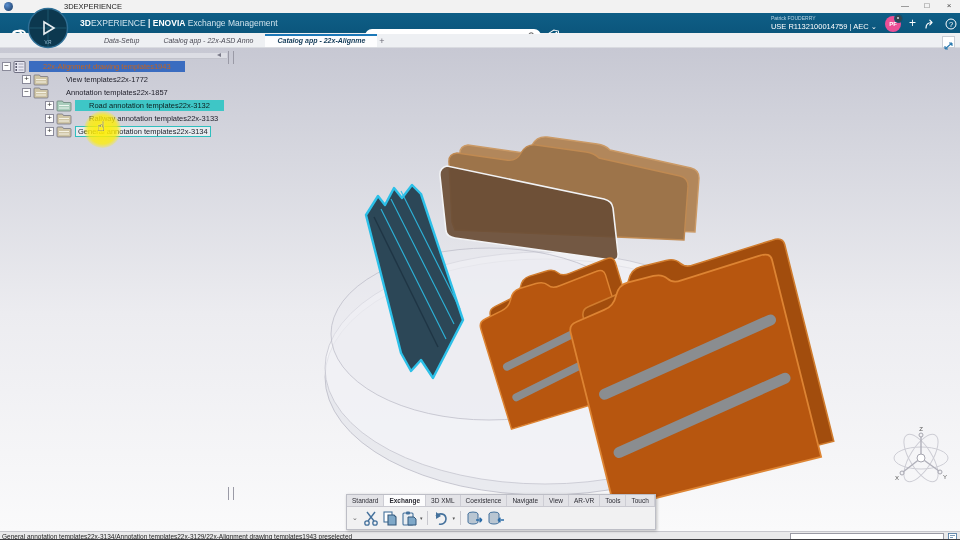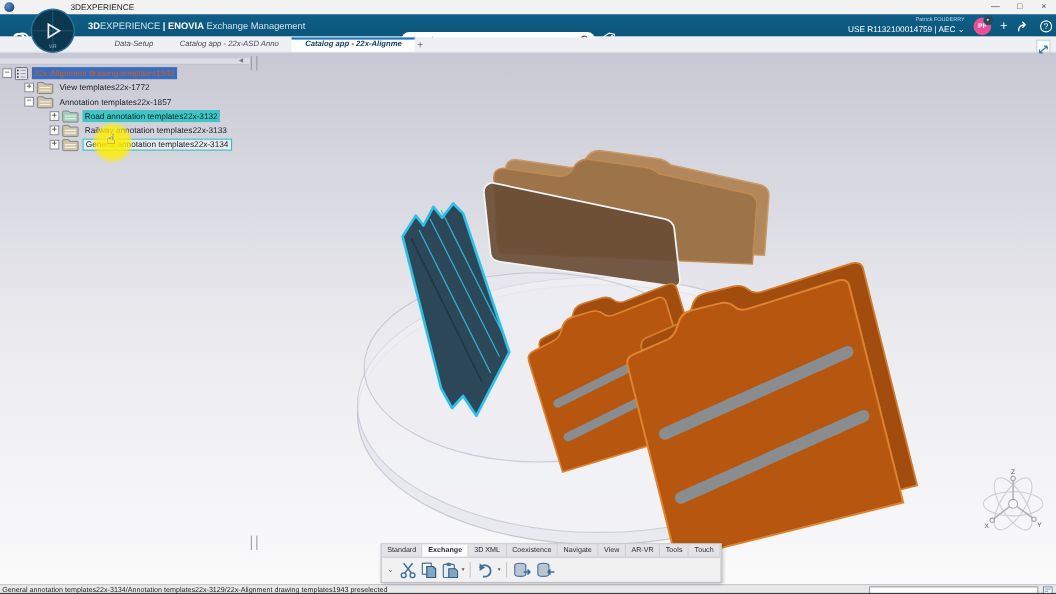--- a/index.html
+++ b/index.html
@@ -21,21 +21,21 @@
   #appbar .brand{position:absolute;left:80px;top:0;line-height:21px;font-size:8.5px;color:#fff;white-space:nowrap;}
   #appbar .brand b{font-weight:bold;}
   #appbar .brand .lite{color:#cfe2ec;}
   #dslogo{position:absolute;left:6px;top:14px;}
   #compass{position:absolute;left:27px;top:7px;z-index:30;}
   .searchwrap{position:absolute;left:365px;top:16px;width:176px;height:14px;background:#fff;border-radius:7px;}
   .searchwrap input{position:absolute;left:7px;top:1px;width:150px;height:11px;border:0;outline:0;font-size:7px;color:#333;background:transparent;}
   .searchwrap svg{position:absolute;right:5px;top:3px;}
   .tagico{position:absolute;left:548px;top:16px;}
   #rightcluster{position:absolute;right:3px;top:0;height:21px;display:flex;align-items:center;gap:8px;}
-  .userblock{text-align:right;line-height:1;}
+  .userblock{line-height:1;}
   .userblock .uname{font-size:5px;color:#bcd6e4;margin-bottom:2px;}
   .userblock .usess{font-size:7.5px;color:#fff;white-space:nowrap;}
   .avatar{position:relative;width:16px;height:16px;border-radius:50%;background:#ec4f96;color:#fff;
     font-size:6px;font-weight:bold;text-align:center;line-height:16px;}
   .avatar .badge{position:absolute;right:-2px;top:-2px;width:7px;height:7px;border-radius:50%;background:#33444e;border:1px solid #0b567c;}
   .avatar .badge i{position:absolute;left:2px;top:2px;width:2px;height:2px;border-radius:50%;background:#cfd8dd;}
   .topico{color:#fff;font-size:12px;line-height:21px;}
   
   #tabrow{position:absolute;left:0;top:34px;width:960px;height:13px;background:#eef0f3;border-bottom:1px solid #d9dbe0;}
   #tabrow .tabs{display:flex;height:13px;align-items:stretch;margin-left:92px;}
@@ -52,21 +52,21 @@
   #hscroll{position:absolute;left:0;top:0;width:227px;height:5px;background:#dcdde4;border-bottom:1px solid #c2c3cc;}
   #hscroll .arr{position:absolute;right:6px;top:0px;width:0;height:0;border-top:2.5px solid transparent;border-bottom:2.5px solid transparent;border-right:4px solid #7a7a88;}
   .splitter{position:absolute;width:4px;height:13px;border-left:1px solid #9a9aa6;border-right:1px solid #9a9aa6;}
   #split1{left:228px;top:-2px;}
   #split2{left:228px;top:434px;}
   #tree{position:absolute;left:0;top:7px;}
   .trow{display:flex;align-items:center;height:13px;white-space:nowrap;}
   .exp{width:9px;height:9px;box-sizing:border-box;border:1px solid #8a8a9a;background:#fdfdfd;
     font-size:8px;line-height:6px;text-align:center;color:#333;margin-right:2px;flex:0 0 auto;}
   .ticon{margin-right:3px;flex:0 0 auto;}
-  .tlbl{font-size:7.5px;color:#1d1d28;padding:1px 2px;}
+  .tlbl{font-size:7.5px;color:#1d1d28;padding:1px 14px;}
   .tlbl.selblue{background:#3a6cc0;color:#c4631f;}
   .tlbl.selcyan{background:#3ec6c6;color:#0d2020;}
   .tlbl.presel{border:1px solid #2fbebe;background:rgba(245,255,255,.55);padding:0 2px;}
   .ind1{margin-left:22px;}
   .ind2{margin-left:45px;}
   .ind0{margin-left:2px;}
   
   #cursorglow{position:absolute;left:84px;top:111px;width:37px;height:37px;border-radius:50%;z-index:6;
     background:radial-gradient(circle,rgba(255,238,0,.95) 0%,rgba(255,238,0,.75) 55%,rgba(255,238,0,0) 75%);}
   #handcursor{position:absolute;left:97px;top:119px;z-index:7;font-size:13px;color:#3a3a3a;

